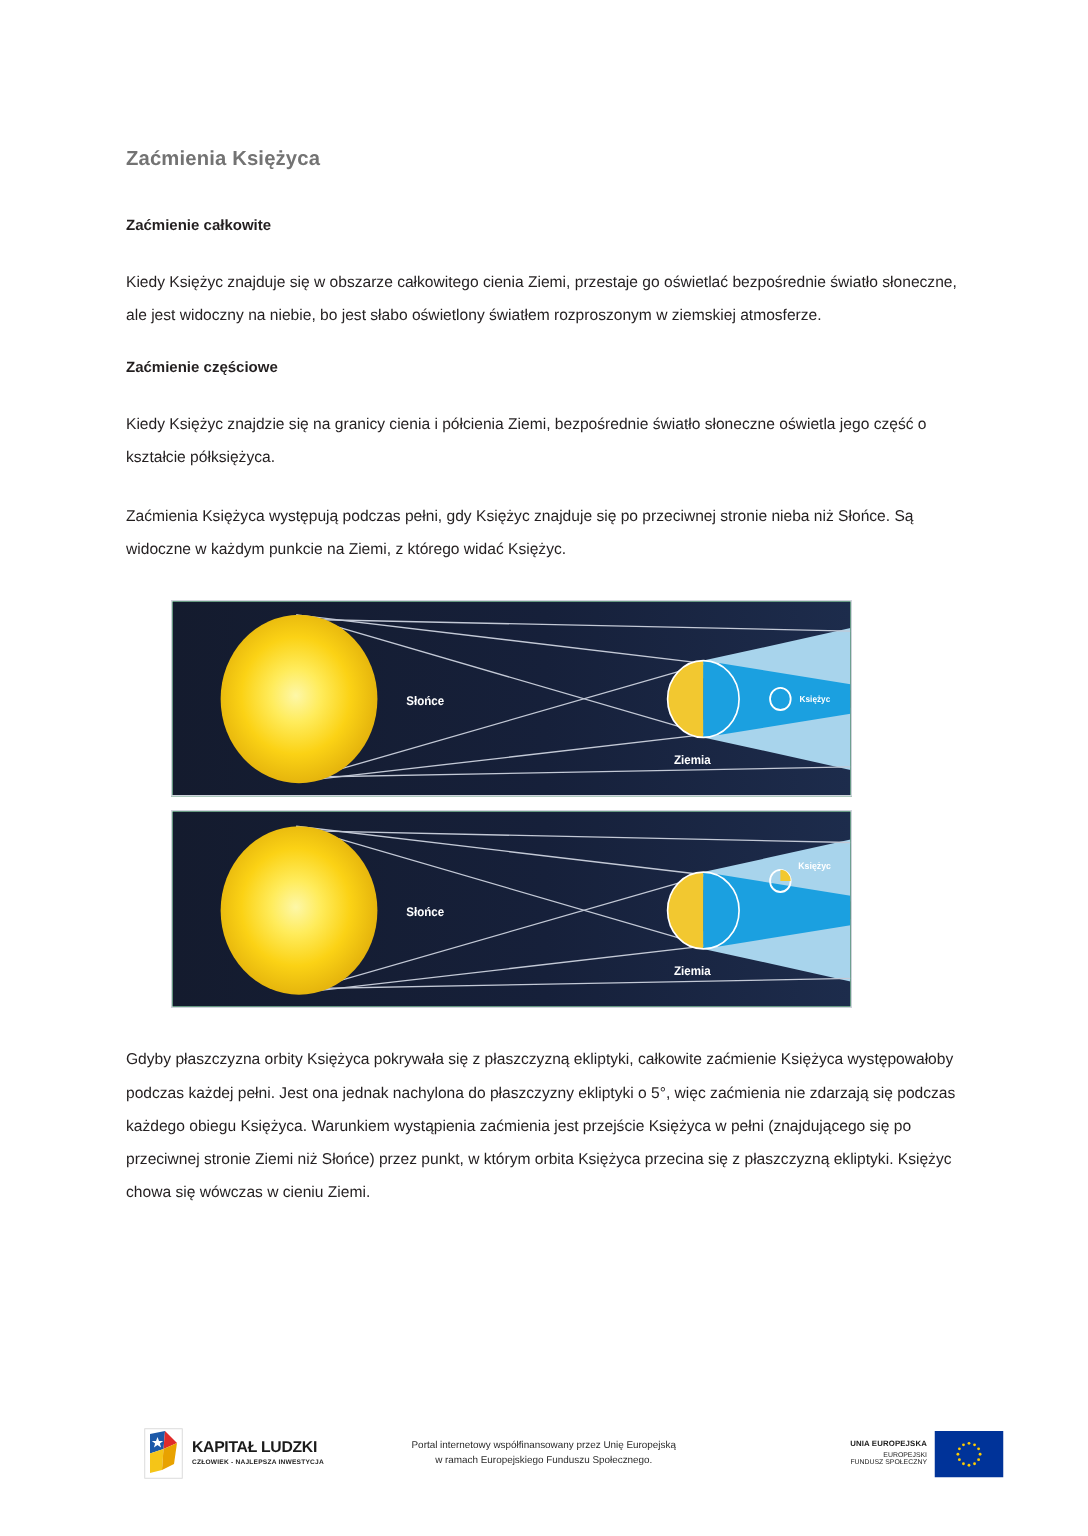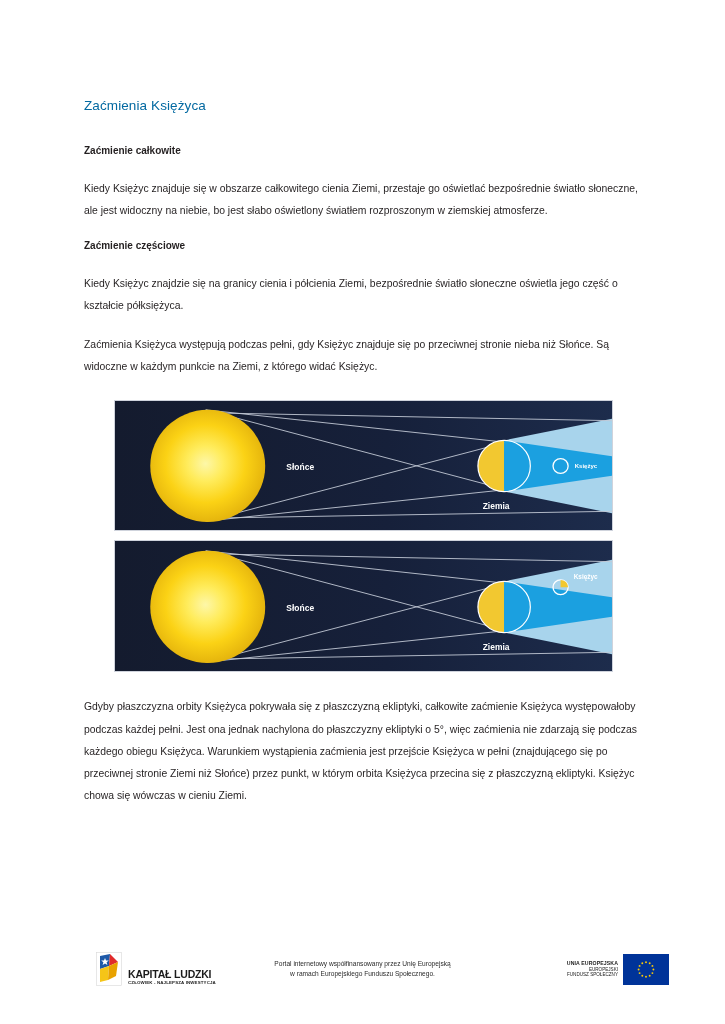--- a/index.html
+++ b/index.html
@@ -24,22 +24,22 @@
 
   .content {
     position: absolute;
     left: 84px;
     top: 98px;
     width: 557px;
   }
 
   .doc-title {
     font-size: 13.5px;
-    font-weight: normal;
-    color: #0369a1;
+    font-weight: bold;
+    color: #737373;
     letter-spacing: 0.1px;
     margin: 0 0 30px 0;
     line-height: 1.2;
   }
 
   .subhead {
     font-size: 10px;
     font-weight: bold;
     color: #231f20;
     margin: 0 0 20px 0;
@@ -51,21 +51,21 @@
     line-height: 2.12;
     color: #231f20;
     margin: 0 0 17px 0;
     text-align: left;
   }
   .para.tight { }
 
   
   .figure {
     position: relative;
-    width: 499px;
+    width: 454px;
     margin-left: 30px;
     background: #15803d;
     border: 1px solid #cfd3dc;
     box-sizing: border-box;
     overflow: hidden;
   }
   .figure svg { display: block; width: 100%; height: 100%; }
 
   .fig1 { height: 131px; margin-top: 22px; margin-bottom: 9px; }
   .fig2 { height: 132px; margin-bottom: 24px; }
@@ -77,21 +77,21 @@
     right: 0;
     top: 938px;
     height: 62px;
     display: flex;
     align-items: center;
   }
   .footer-left {
     position: absolute;
     left: 64px;
     display: flex;
-    align-items: flex-end;
+    align-items: center;
     gap: 6px;
     padding-left: 32px;
   }
   .kl-emblem { width: 26px; height: 34px; display: block; }
   .kl-text { line-height: 1.05; }
   .kl-name {
     font-size: 10.5px;
     font-weight: bold;
     letter-spacing: -0.2px;
     color: #1b1b1b;

